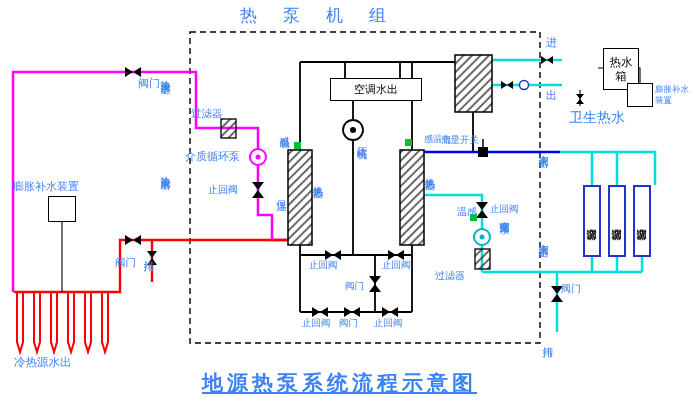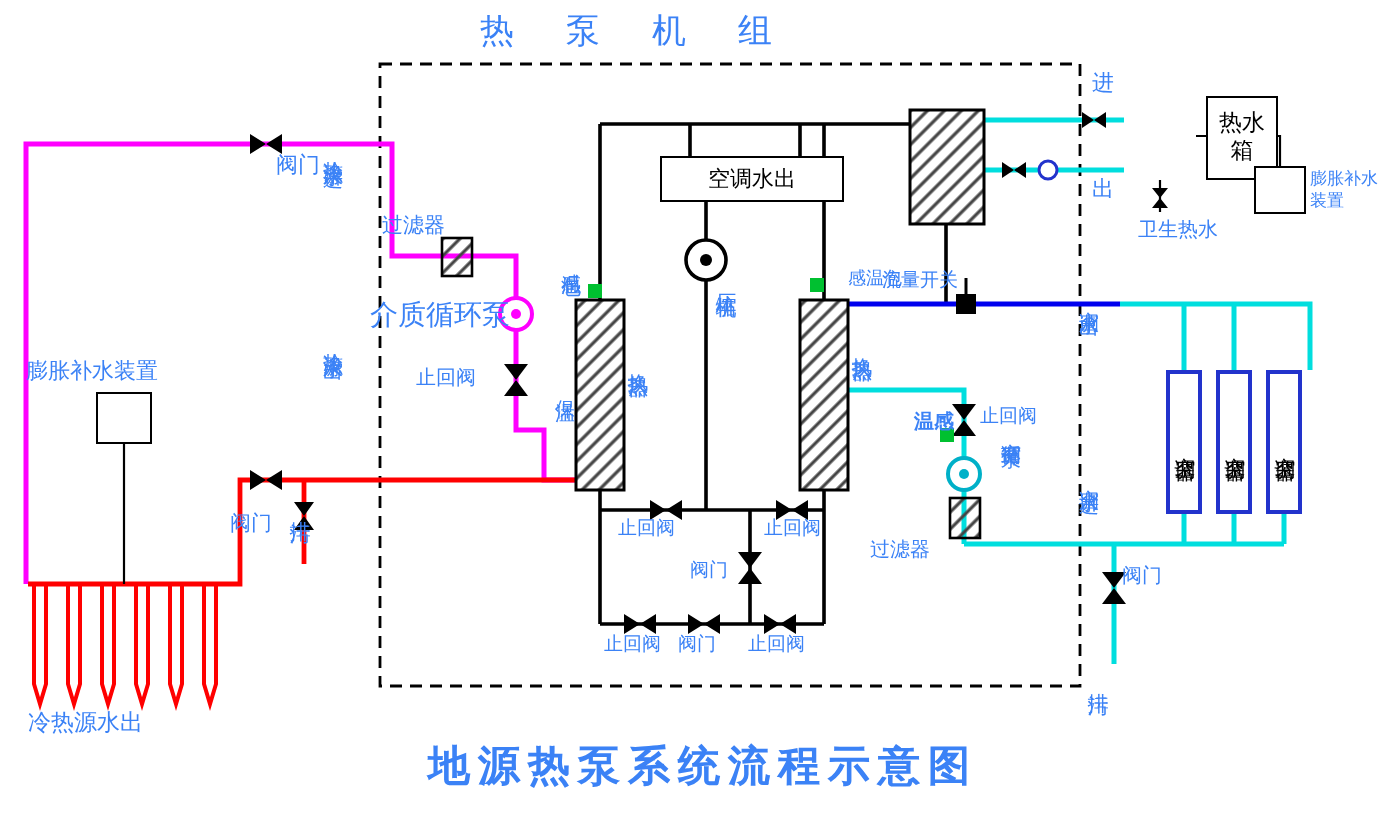--- a/index.html
+++ b/index.html
@@ -128,26 +128,26 @@
     <span class="v">空调器</span>
   </div>
   <div class="box ac" style="left:608px;top:185px;width:18px;height:72px;font-size:10.5px;">
     <span class="v">空调器</span>
   </div>
   <div class="box ac" style="left:633px;top:185px;width:18px;height:72px;font-size:10.5px;">
     <span class="v">空调器</span>
   </div>
 
   <div class="lbl title" style="left:240px;top:7px;">热泵机组</div>
-  <div class="lbl caption" style="left:214px;top:372px;">地源热泵系统流程示意图</div>
+  <div class="lbl caption" style="left:202px;top:372px;text-decoration:underline;">地源热泵系统流程示意图</div>
 
   <div class="lbl" style="left:138px;top:77px;font-size:11px;">阀门</div>
   <div class="lbl v" style="left:160px;top:72px;font-size:10px;">冷热源水进</div>
   <div class="lbl" style="left:191px;top:108px;font-size:10.5px;">过滤器</div>
-  <div class="lbl" style="left:185px;top:150px;font-size:14px;">介质循环泵</div>
+  <div class="lbl" style="left:185px;top:150px;font-size:11px;">介质循环泵</div>
   <div class="lbl" style="left:208px;top:184px;font-size:10px;">止回阀</div>
   <div class="lbl" style="left:13px;top:180px;font-size:11px;">膨胀补水装置</div>
   <div class="lbl v" style="left:160px;top:168px;font-size:10px;">冷热源水出</div>
   <div class="lbl v" style="left:276px;top:192px;font-size:10px;">保温</div>
   <div class="lbl" style="left:115px;top:257px;font-size:10.5px;">阀门</div>
   <div class="lbl v" style="left:143px;top:252px;font-size:10.5px;">排污</div>
   <div class="lbl" style="left:14px;top:356px;font-size:11.5px;">冷热源水出</div>
 
   <div class="lbl v" style="left:279px;top:128px;font-size:10px;">感温包</div>
   <div class="lbl v" style="left:356px;top:138px;font-size:10.5px;">压缩机</div>
@@ -157,25 +157,25 @@
 
   <div class="lbl" style="left:309px;top:260px;font-size:9.5px;">止回阀</div>
   <div class="lbl" style="left:382px;top:260px;font-size:9.5px;">止回阀</div>
   <div class="lbl" style="left:345px;top:281px;font-size:9.5px;">阀门</div>
   <div class="lbl" style="left:302px;top:318px;font-size:9.5px;">止回阀</div>
   <div class="lbl" style="left:339px;top:318px;font-size:9.5px;">阀门</div>
   <div class="lbl" style="left:374px;top:318px;font-size:9.5px;">止回阀</div>
 
   <div class="lbl" style="left:546px;top:36px;font-size:11px;">进</div>
   <div class="lbl" style="left:546px;top:89px;font-size:11px;">出</div>
-  <div class="lbl" style="left:569px;top:110px;font-size:10px;">卫生热水</div>
+  <div class="lbl" style="left:569px;top:110px;font-size:14px;">卫生热水</div>
   <div class="lbl wrap" style="left:655px;top:84px;font-size:8.5px;width:38px;">膨胀补水装置</div>
   <div class="lbl" style="left:441px;top:136px;font-size:9.5px;font-family:Liberation Mono, monospace;">流量开关</div>
   <div class="lbl v" style="left:538px;top:147px;font-size:10px;">空调水出</div>
   <div class="lbl v" style="left:538px;top:236px;font-size:10px;">空调水进</div>
-  <div class="lbl" style="left:457px;top:206px;font-size:10px;font-weight:bold;">温感</div>
+  <div class="lbl" style="left:457px;top:206px;font-size:10px;">温感</div>
   <div class="lbl" style="left:490px;top:204px;font-size:9.5px;">止回阀</div>
   <div class="lbl v" style="left:499px;top:213px;font-size:10px;">空调循环泵</div>
   <div class="lbl" style="left:435px;top:270px;font-size:10px;">过滤器</div>
   <div class="lbl" style="left:561px;top:283px;font-size:10px;">阀门</div>
   <div class="lbl v" style="left:542px;top:338px;font-size:10.5px;">排污</div>
 
 </div>
 
 </body></html>

